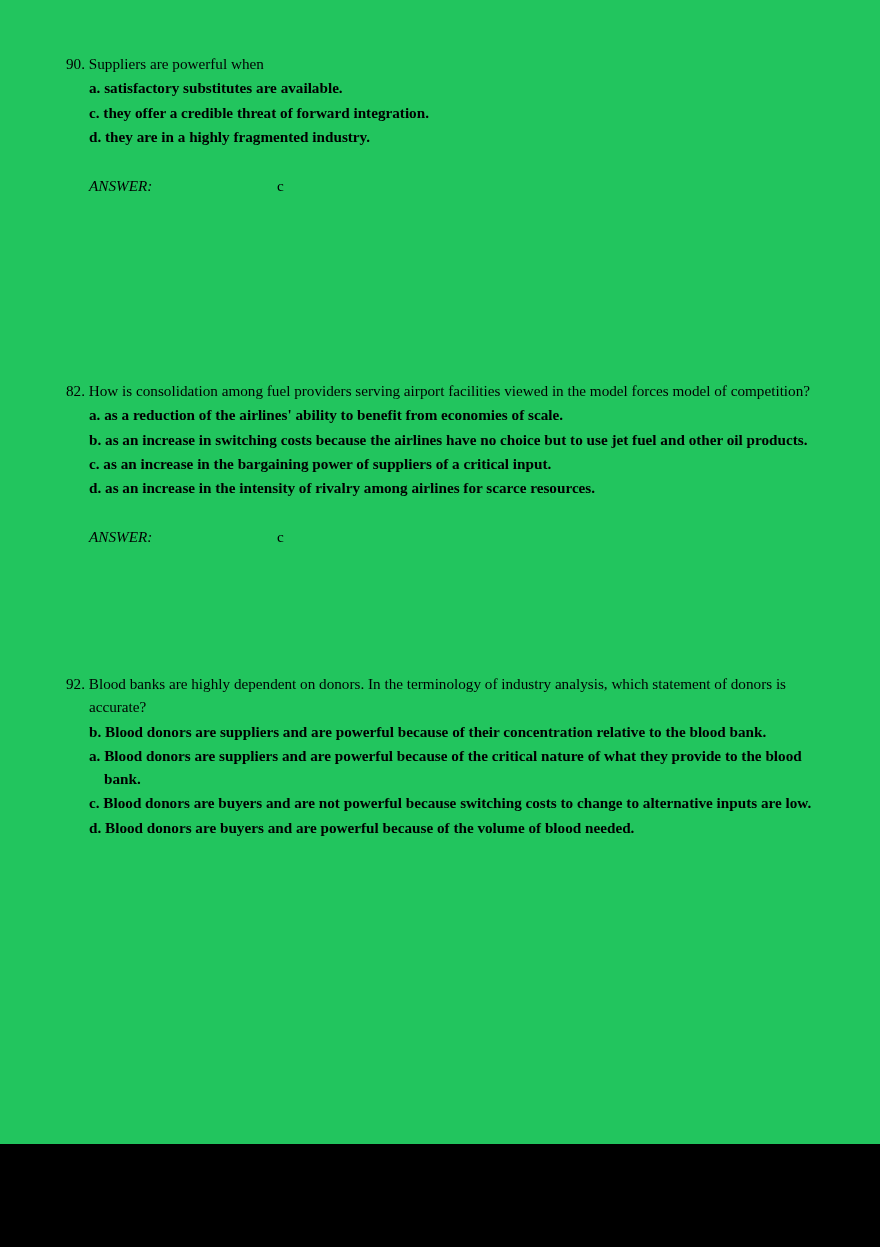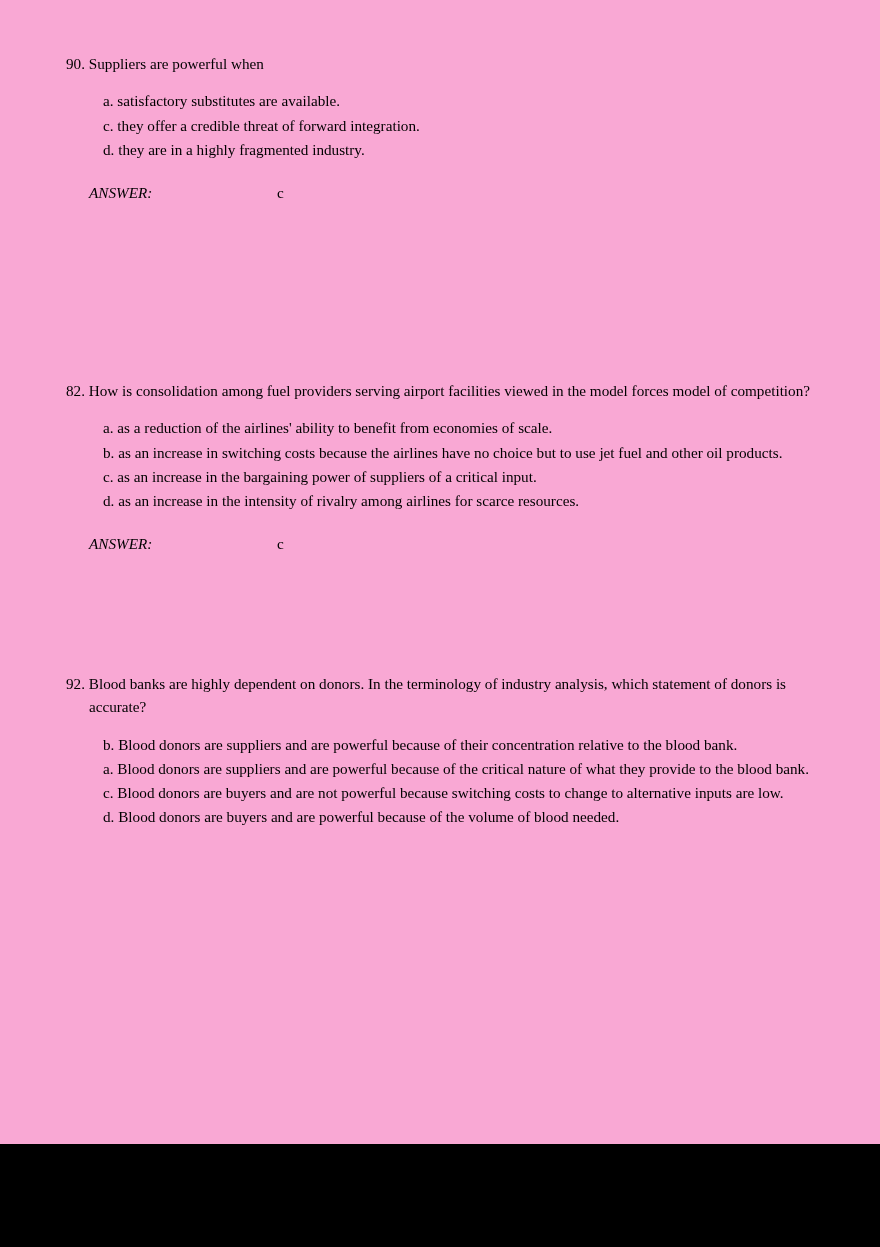--- a/index.html
+++ b/index.html
@@ -8,21 +8,21 @@
     background: #ffffff;
   }
   body {
     font-family: "Liberation Serif", "DejaVu Serif", serif;
     color: #000000;
   }
   .page {
     position: relative;
     width: 880px;
     height: 1247px;
-    background: #f9a8d4;
+    background: #22c55e;
     overflow: hidden;
   }
   .content {
     position: absolute;
     left: 0;
     top: 0;
     width: 880px;
   }
   .question-block {
     position: absolute;
@@ -36,39 +36,40 @@
     line-height: 23.3px;
     text-indent: -23px;
     margin: 0 0 1px 0;
     width: 752px;
   }
   .q-num {
     font-size: 15.2px;
   }
   .options {
     list-style: none;
-    margin: 14px;
+    margin: 0;
     padding: 0;
+    font-weight: bold;
   }
   .option {
     position: relative;
     padding-left: 38px;
     text-indent: -15px;
     font-size: 15.2px;
     line-height: 23.3px;
     margin: 0 0 1px 0;
     width: 737px;
   }
   .opt-letter {
     font-size: 15.2px;
   }
   .answer-row {
     position: relative;
     height: 23.3px;
-    margin-top: 20px;
+    margin-top: 26px;
     padding-left: 23px;
     font-size: 15.2px;
     line-height: 23.3px;
   }
   .answer-label {
     font-style: italic;
     font-size: 15.2px;
   }
   .answer-value {
     position: absolute;

